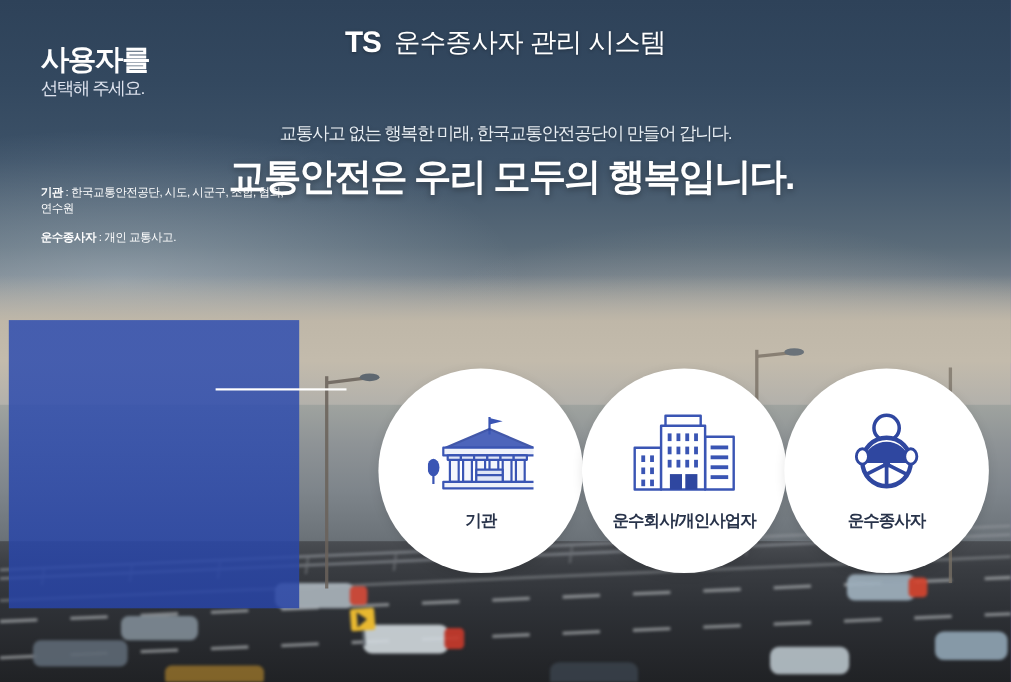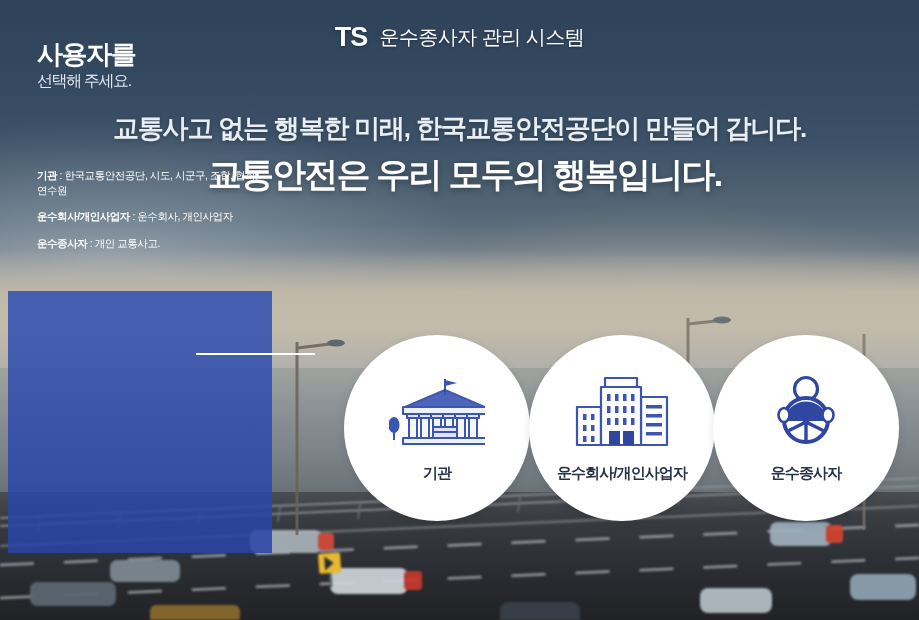--- a/index.html
+++ b/index.html
@@ -52,29 +52,29 @@
     display: flex; justify-content: center; align-items: center; gap: 12px;
     z-index: 6;
   }
   .ts-mark {
     font-size: 27px; font-weight: bold; color: #ffffff;
     letter-spacing: -1px;
     font-family: "Liberation Sans", sans-serif;
     text-shadow: 0 1px 3px rgba(0,0,0,.35);
   }
   .ts-title {
-    font-size: 20px; color: #ffffff; font-weight: 500;
+    font-size: 24px; color: #ffffff; font-weight: 500;
     letter-spacing: -0.5px;
     text-shadow: 0 1px 3px rgba(0,0,0,.35);
   }
 
   
   .hero { position: absolute; left: 0; top: 112px; width: 919px; text-align: center; z-index: 6; }
   .hero-sub {
-    font-size: 26px; color: #e8eef3; font-weight: 700; letter-spacing: -1.2px;
+    font-size: 16px; color: #e8eef3; font-weight: 400; letter-spacing: -1.2px;
     text-shadow: 0 1px 4px rgba(0,0,0,.30);
     line-height: 1.3;
   }
   .hero-main {
     margin-top: 7px;
     font-size: 34px; color: #ffffff; font-weight: bold; letter-spacing: -1.8px;
     text-shadow: 0 2px 6px rgba(0,0,0,.35);
     line-height: 1.25;
     margin-left: 10px;
   }
@@ -262,23 +262,20 @@
     <span class="l1">사용자를</span>
     <span class="l2">선택해 주세요.</span>
   </div>
   <div class="panel-rule"></div>
 
   <div class="panel-notes">
     <div class="note">
       <b>기관</b><span> : 한국교통안전공단, 시도, 시군구, 조합, 협회, 연수원</span>
     </div>
     <div class="note">
-      <b>운수회사/개인사업자</b><span> : 운수회사, 개인사업자</span>
-    </div>
-    <div class="note">
       <b>운수종사자</b><span> : 개인 교통사고.</span>
     </div>
   </div>
 
   <div class="circles">
 
     <div class="circle circle-1">
       <div class="icon-wrap">
         <svg width="96" height="70" viewBox="0 0 96 70">
           <g stroke="#3a55b4" stroke-width="2" fill="none" stroke-linejoin="round">

